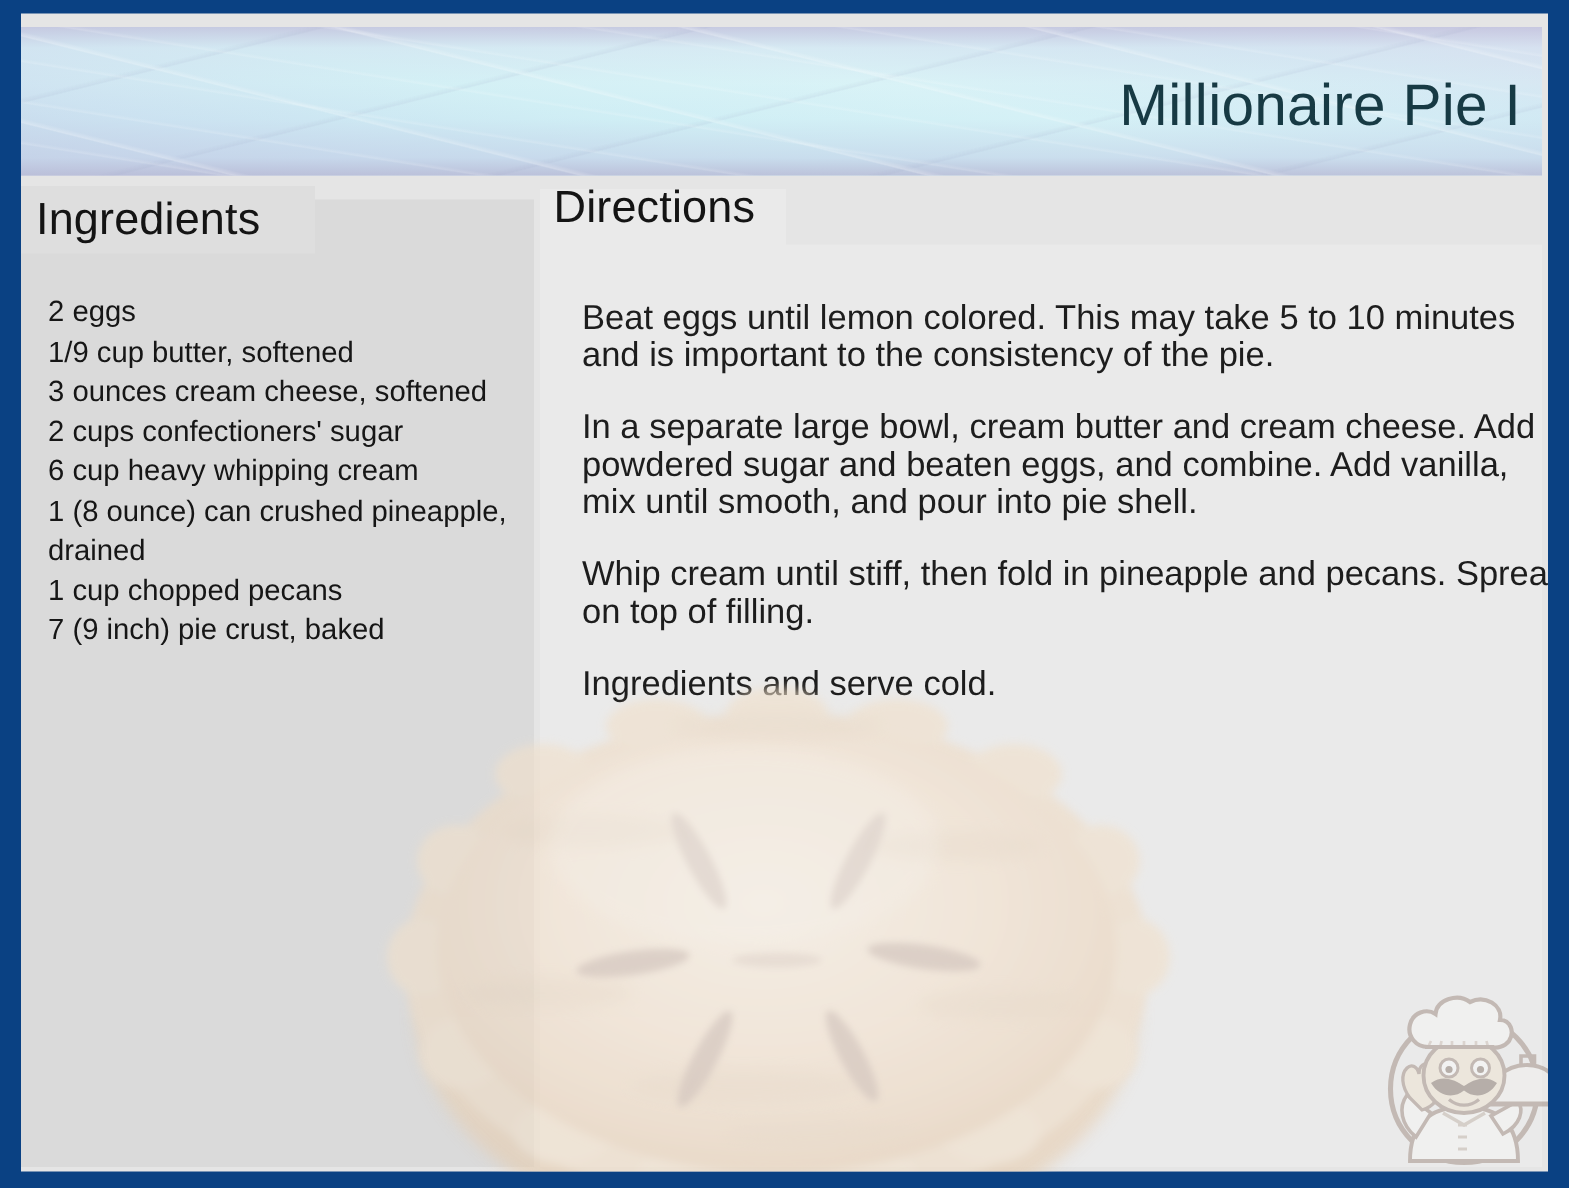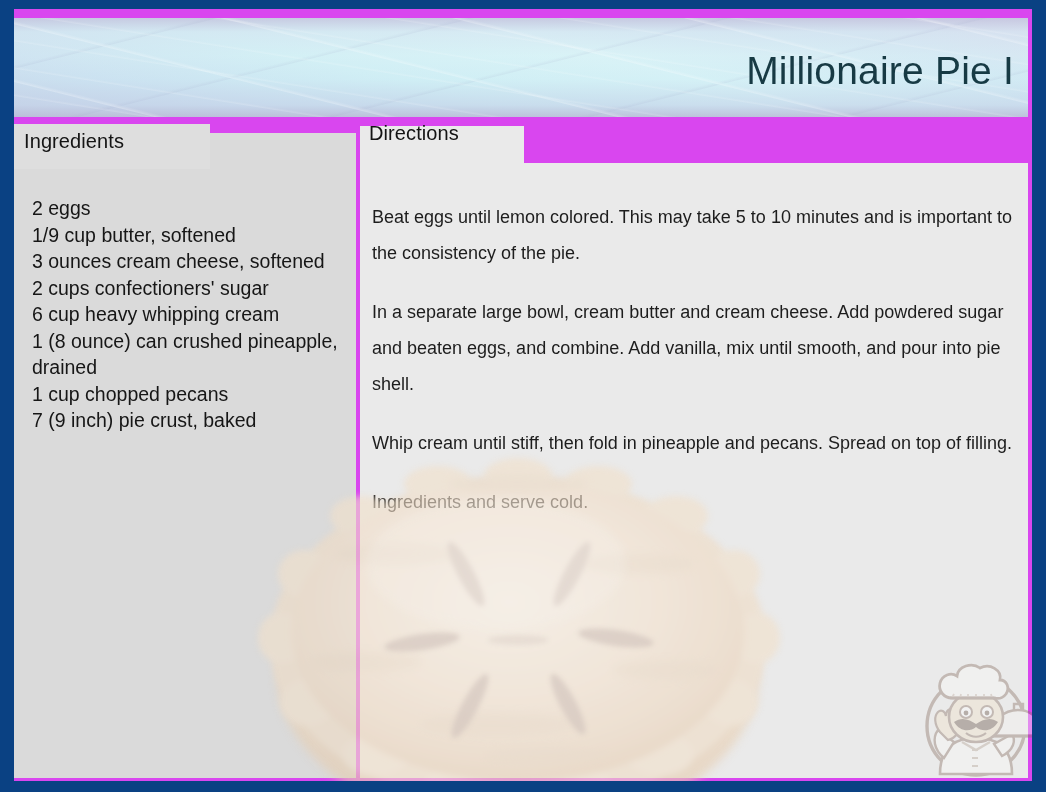--- a/index.html
+++ b/index.html
@@ -14,21 +14,21 @@
     position: relative;
     width: 1046px; height: 792px;
     background: #0a4183;
   }
 
   
   #page {
     position: absolute;
     left: 14px; top: 9px;
     width: 1018px; height: 772px;
-    background: #d946ef;
+    background: #e5e5e5;
     overflow: hidden;
   }
 
   
   #banner {
     position: absolute;
     left: 0px; top: 9px;
     width: 1014px; height: 99px;
     background:
       linear-gradient(180deg,
@@ -97,21 +97,21 @@
   }
   #directions-tab {
     position: absolute;
     left: 346px; top: 117px;
     width: 164px; height: 40px;
     background: #eaeaea;
   }
 
   .section-heading {
     position: absolute;
-    font-size: 20px;
+    font-size: 30px;
     font-weight: 400;
     color: #141414;
     letter-spacing: .1px;
     white-space: nowrap;
   }
   #ingredients-heading { left: 10px; top: 121px; }
   #directions-heading  { left: 355px; top: 113px; }
 
   
   #ingredient-list {
@@ -122,24 +122,24 @@
     font-size: 19.5px;
     line-height: 26.5px;
     color: #161616;
     margin-left: 10px;
   }
   #ingredient-list li { white-space: normal; }
 
   
   #direction-steps {
     position: absolute;
-    left: 358px; top: 190px;
+    left: 374px; top: 190px;
     width: 658px;
-    font-size: 18px;
-    line-height: 36px;
+    font-size: 23px;
+    line-height: 25px;
     color: #1d1d1d;
   }
   #direction-steps p { margin-bottom: 23px; }
   #direction-steps p:last-child { margin-bottom: 0; }
 
   
   #pie-image {
     position: absolute;
     left: 232px; top: 415px;
     width: 540px; height: 380px;

